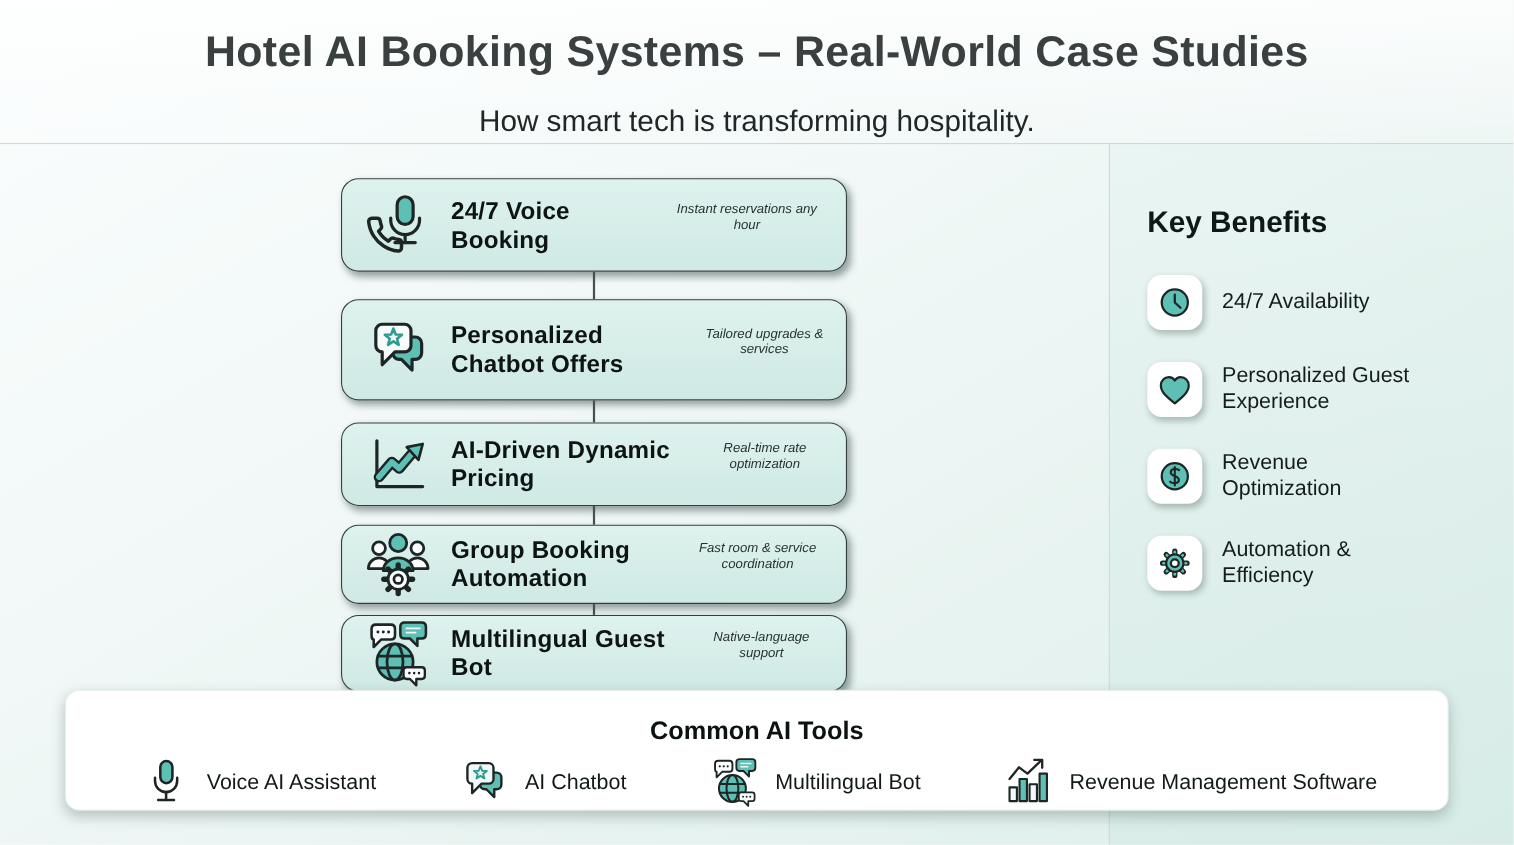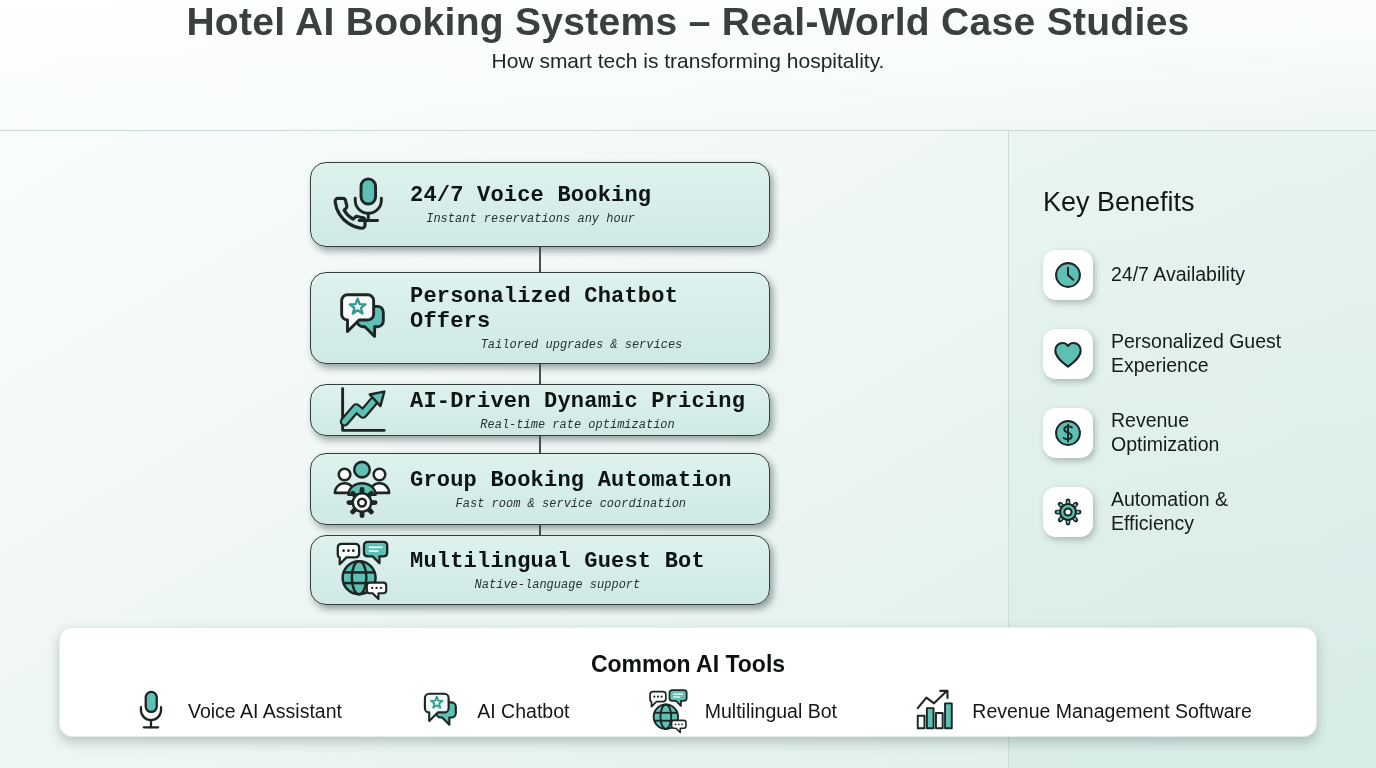--- a/index.html
+++ b/index.html
@@ -9,47 +9,47 @@
     font-family:"Liberation Sans", sans-serif;
     background:linear-gradient(150deg,#fafdfd 0%,#f1f8f7 40%,#ddeeea 100%);
     color:#1d2624;
   }
   
   .header {
     position:absolute; top:0; left:0; right:0; height:131px; text-align:center;
     background:linear-gradient(180deg,rgba(255,255,255,.8),rgba(255,255,255,.15));
     border-bottom:1px solid #ccd9d7;
   }
-  .title { font-size:39px; font-weight:bold; color:#3a403f; letter-spacing:.3px; }
-  .subtitle { margin-top:5px; font-size:21px; color:#202827; }
+  .title { padding-top:26px; font-size:39px; font-weight:bold; color:#3a403f; letter-spacing:.3px; }
+  .subtitle { margin-top:25px; font-size:27px; color:#202827; }
 
   
   .flow { position:absolute; left:310px; top:162px; width:460px; }
   .card {
     display:flex; align-items:center; gap:17px; padding:0 16px 0 20px;
     background:linear-gradient(180deg,#def2ee,#cfe9e4);
     border:1.5px solid #333f3d; border-radius:16px;
     box-shadow:3px 4px 7px rgba(38,58,55,.45);
   }
-  .h1{height:85px}.h2{height:92px}.h3{height:52px}.h4{height:72px}.h5{height:70px}
+  .h1{height:85px}.h2{height:92px}.h3{height:76px}.h4{height:72px}.h5{height:70px}
   .g1{height:25px}.g2{height:20px}.g3{height:17px}.g4{height:10px}
   .connector { width:2px; background:#45514e; margin:0 auto; }
   .card-icon { width:62px; height:62px; flex:0 0 62px; }
-  .card-text { display:flex; flex-direction:column;font-family:Liberation Mono, monospace; }
+  .card-text { display:flex; flex-direction:row; }
   .card-title { font-size:22px; font-weight:bold; color:#0d1413; letter-spacing:.2px; }
   .card-sub { font-size:12px; font-style:italic; color:#28322f; margin-top:4px;text-align:center; }
 
   
   .sidebar {
     position:absolute; left:1008px; top:131px; right:0; bottom:0;
     border-left:1px solid #c9dcd9;
     background:linear-gradient(180deg,rgba(222,240,236,.30),rgba(211,234,229,.55));
     padding:56px 0 0 34px;
   }
-  .benefits-heading { font-size:27px; font-weight:normal; color:#10181 6; color:#101816; margin-bottom:32px; }
+  .benefits-heading { font-size:27px; font-weight:bold; color:#10181 6; color:#101816; margin-bottom:32px; }
   .benefit { display:flex; align-items:center; margin-bottom:29px; }
   .chip {
     width:50px; height:50px; flex:0 0 50px; background:#ffffff; border-radius:13px;
     box-shadow:2px 3px 6px rgba(40,60,57,.30);
     display:flex; align-items:center; justify-content:center;
   }
   .chip svg { width:38px; height:38px; }
   .benefit-label { font-size:19.5px; color:#151c1b; margin-left:18px; max-width:186px; line-height:1.22; }
 
   

